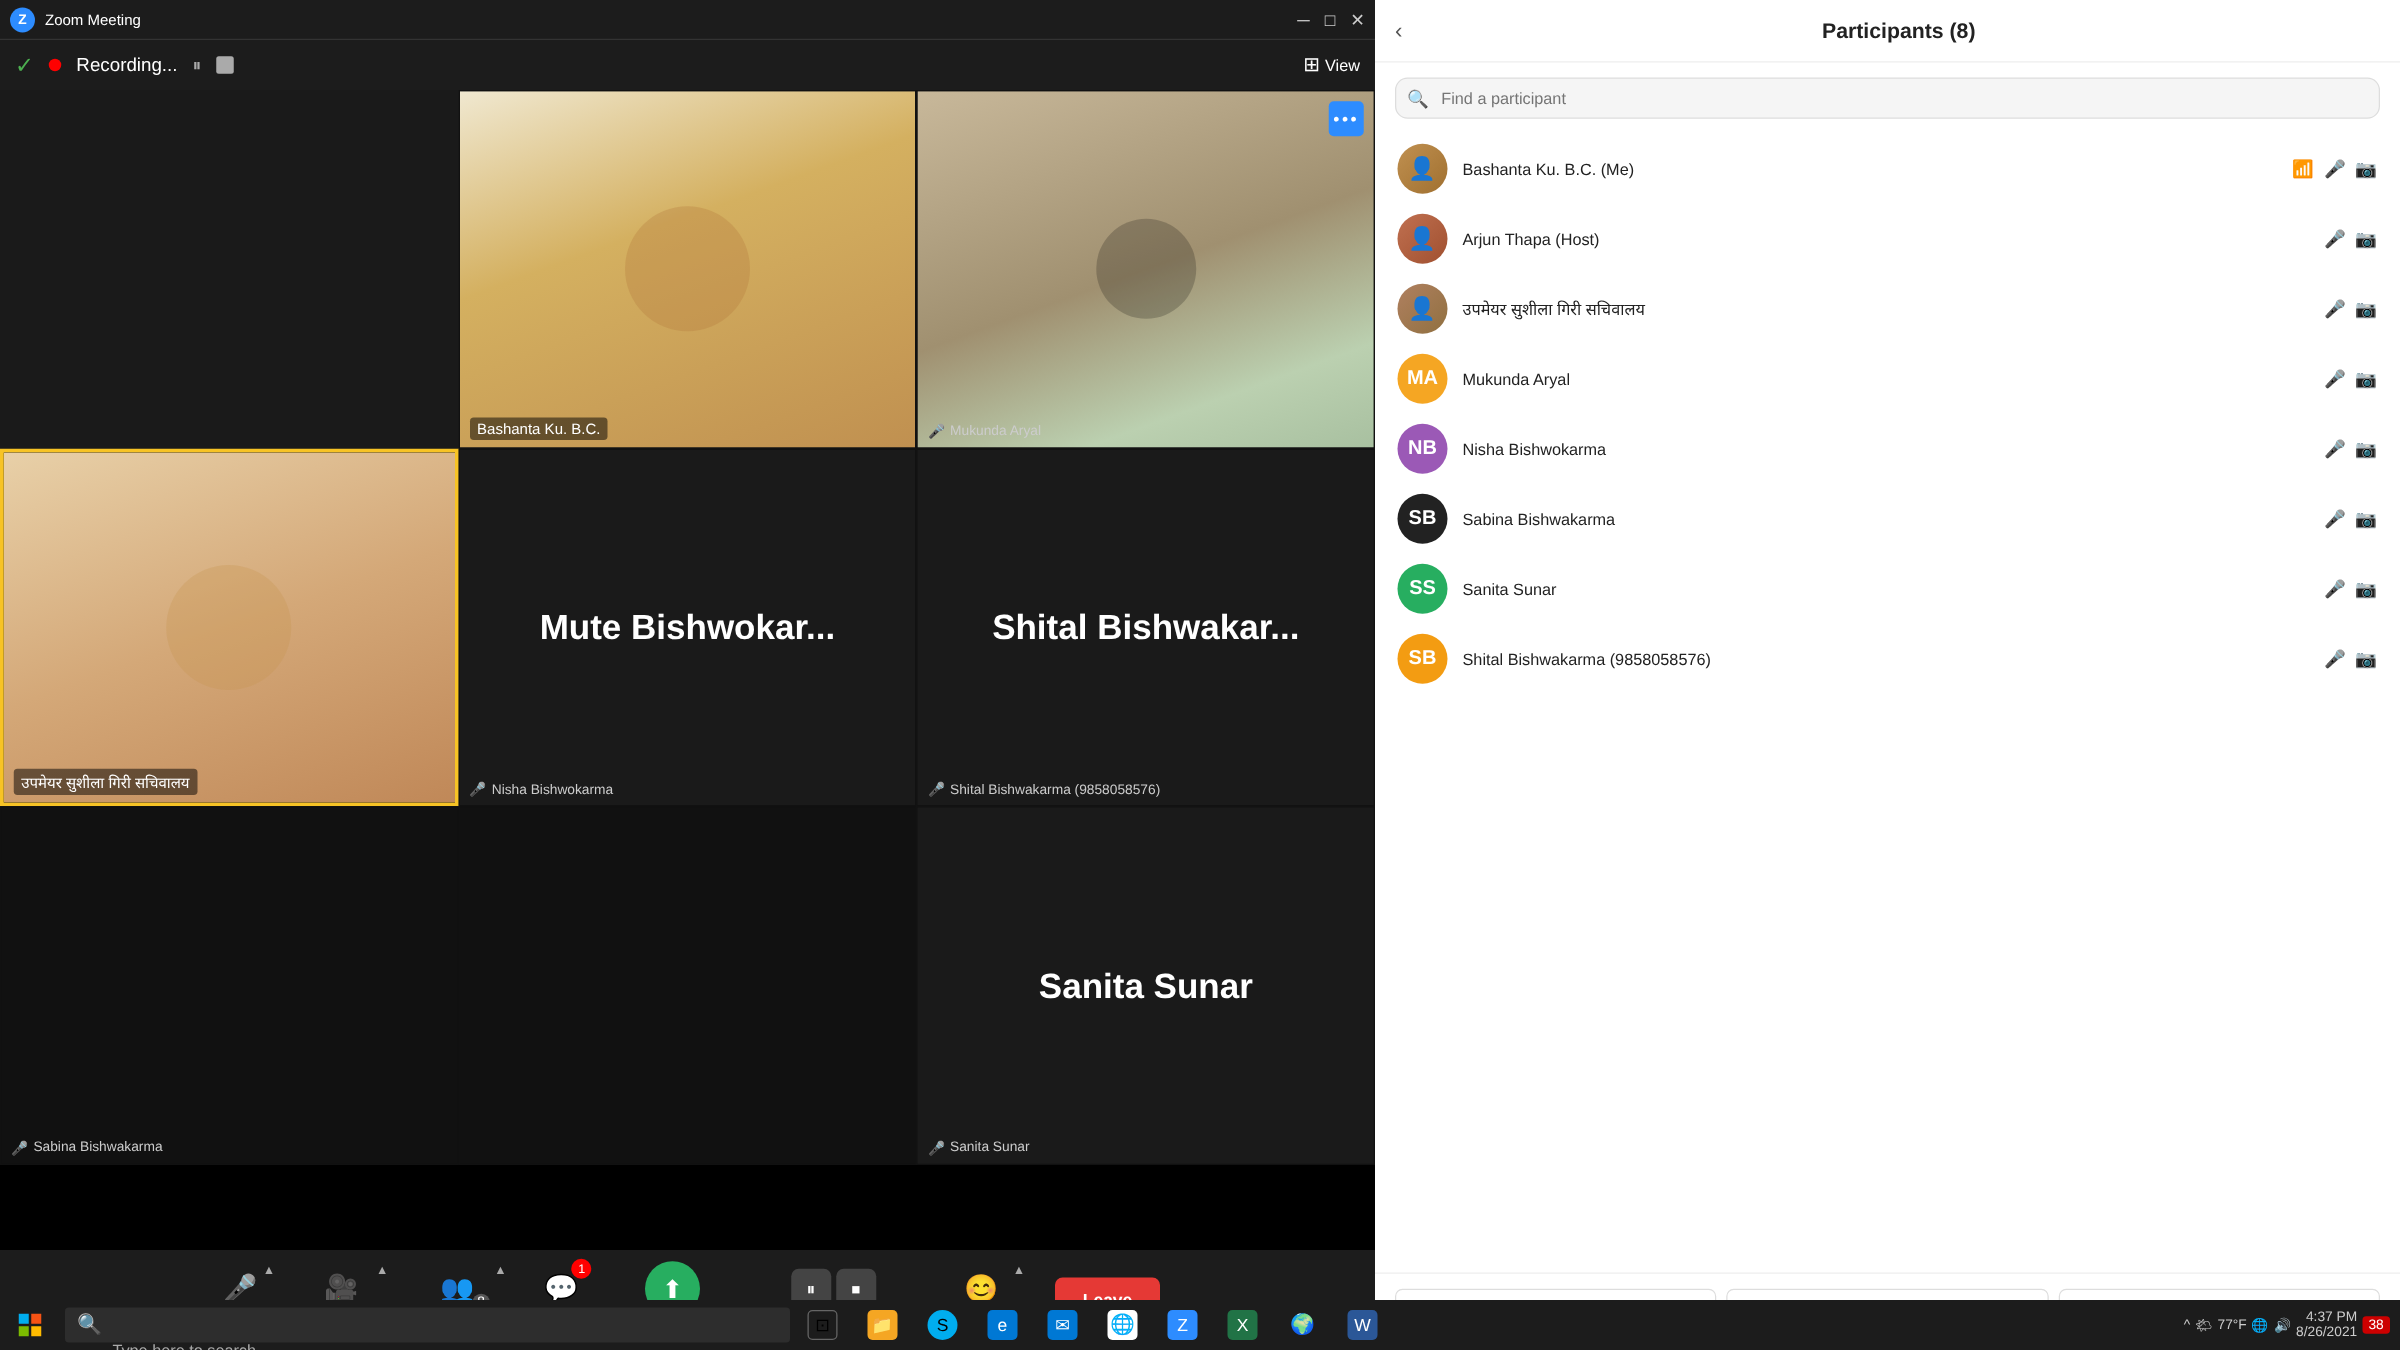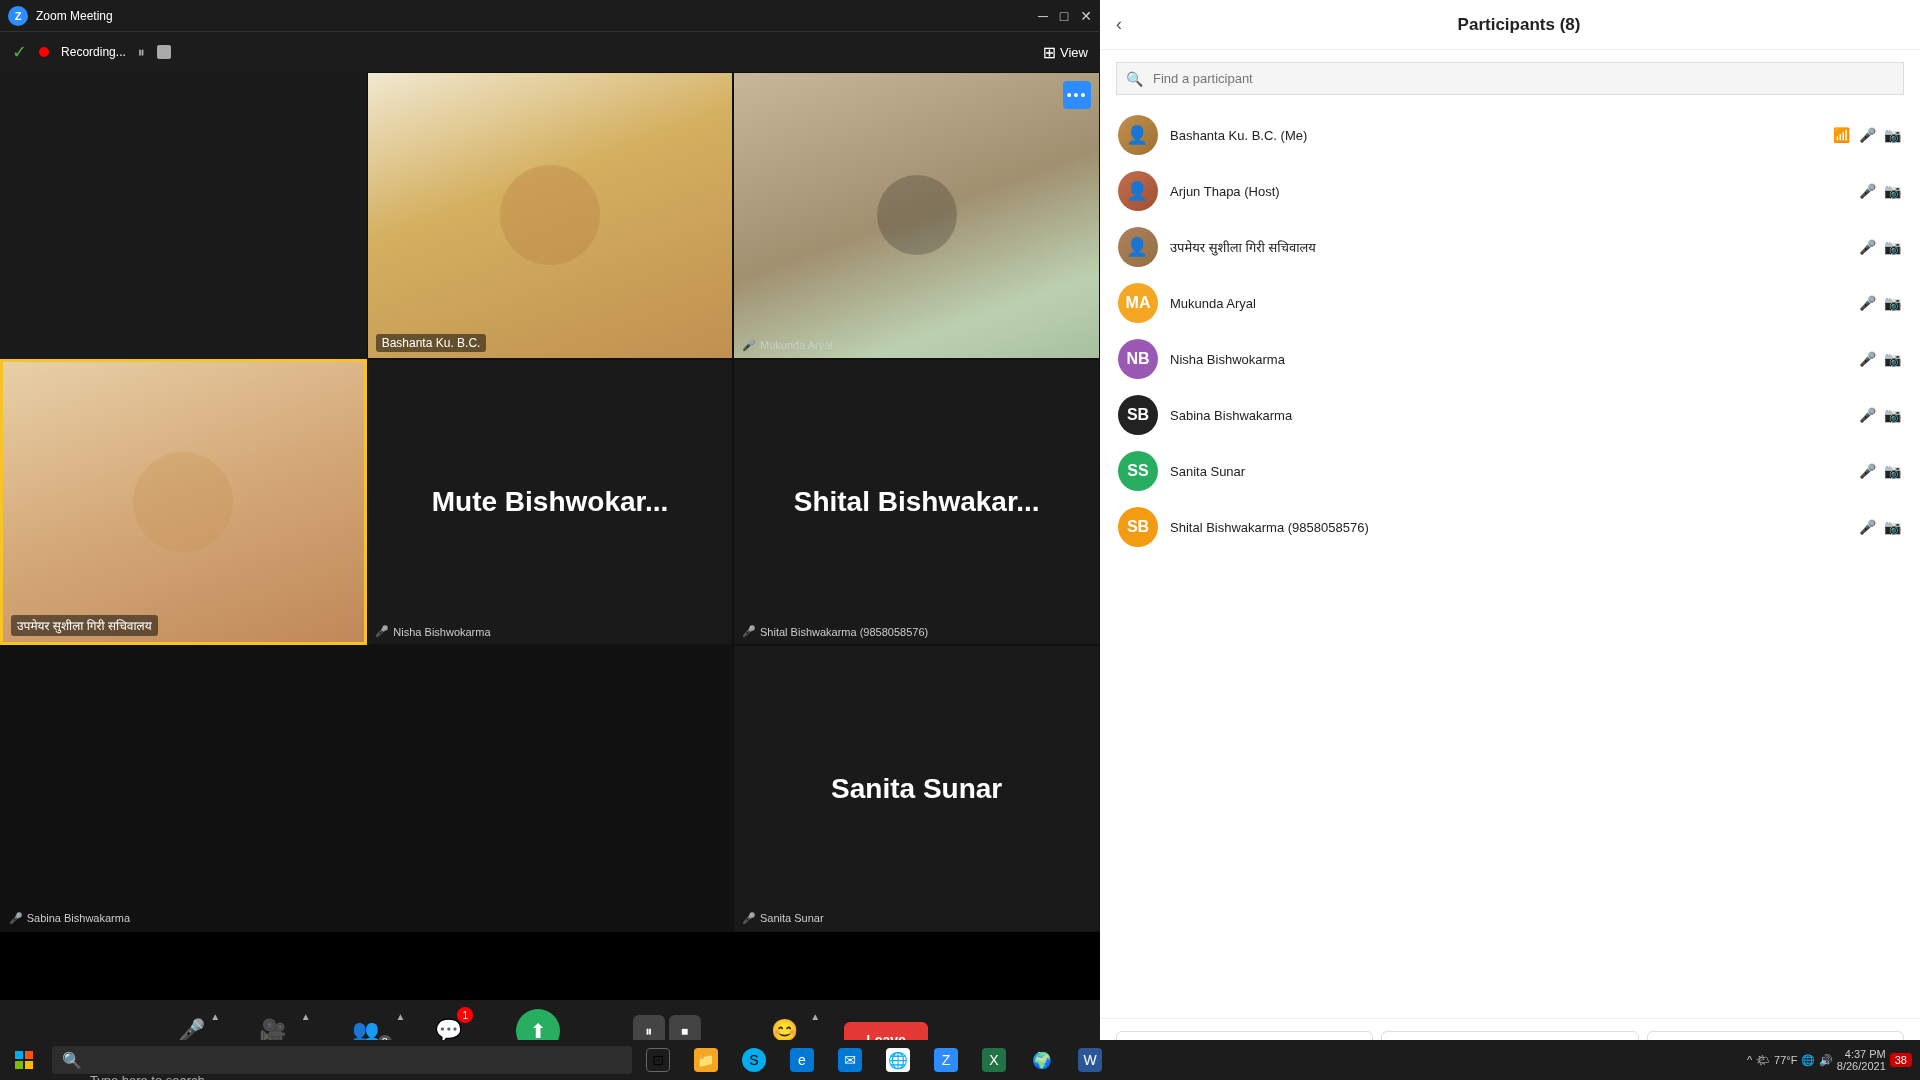--- a/index.html
+++ b/index.html
@@ -15,21 +15,21 @@
     .title-bar-title { color: #fff; font-size: 12px; flex: 1; }
     .title-bar-controls { display: flex; gap: 12px; }
     .title-bar-btn { color: #ccc; font-size: 14px; cursor: pointer; }
 
     
     .recording-bar {
       position: absolute; top: 32px; left: 0; width: 1100px; height: 40px;
       background: #1c1c1c; display: flex; align-items: center; padding: 0 12px; gap: 12px;
     }
     .rec-dot { width: 10px; height: 10px; background: #f00; border-radius: 50%; }
-    .rec-text { color: #fff; font-size: 12px; }
+    .rec-text { color: #fff; font-size: 15px; }
     .rec-pause { color: #aaa; font-size: 14px; }
     .rec-stop { width: 14px; height: 14px; background: #aaa; border-radius: 2px; }
     .view-btn { margin-left: auto; color: #fff; font-size: 13px; display: flex; align-items: center; gap: 4px; }
 
     
     .video-area {
       position: absolute; top: 72px; left: 0; width: 1100px; height: 860px;
       background: #1a1a1a; display: grid;
       grid-template-columns: 1fr 1fr 1fr;
       grid-template-rows: 1fr 1fr 1fr;
@@ -136,21 +136,21 @@
     }
     .panel-collapse { color: #555; font-size: 18px; cursor: pointer; margin-right: 12px; }
     .panel-title { font-size: 17px; font-weight: 600; color: #222; flex: 1; text-align: center; }
 
     
     .search-box {
       margin: 12px 16px; position: relative;
     }
     .search-box input {
       width: 100%; padding: 8px 12px 8px 36px; border: 1px solid #ddd;
-      border-radius: 0; font-size: 13px; color: #555; background: #f5f5f5; outline: none;
+      border-radius: 10px; font-size: 13px; color: #555; background: #f5f5f5; outline: none;
     }
     .search-icon-wrap {
       position: absolute; left: 10px; top: 50%; transform: translateY(-50%); color: #999; font-size: 14px;
     }
 
     
     .participant-list { flex: 1; overflow-y: auto; padding: 0 8px; }
     .participant-item {
       display: flex; align-items: center; padding: 8px 10px; border-radius: 6px;
       gap: 12px; cursor: pointer;

